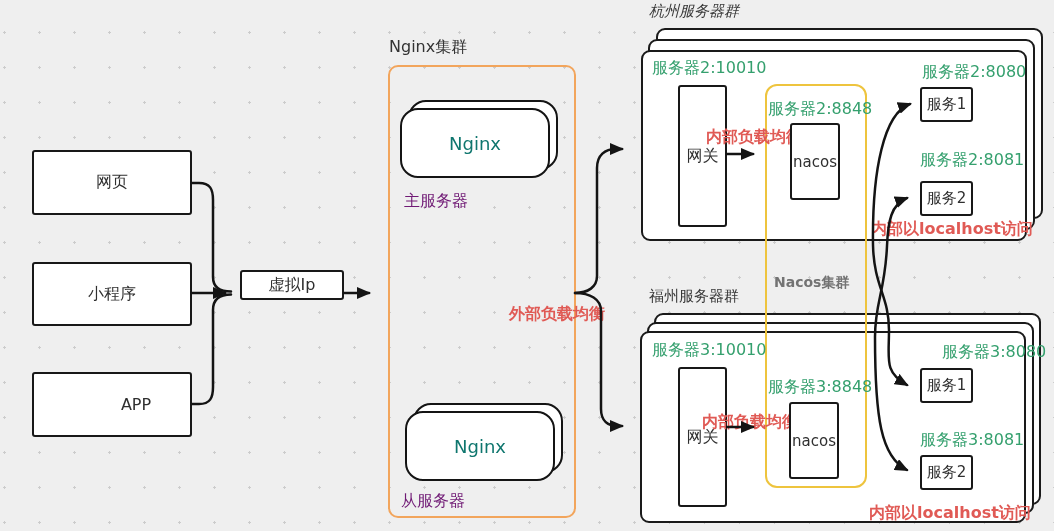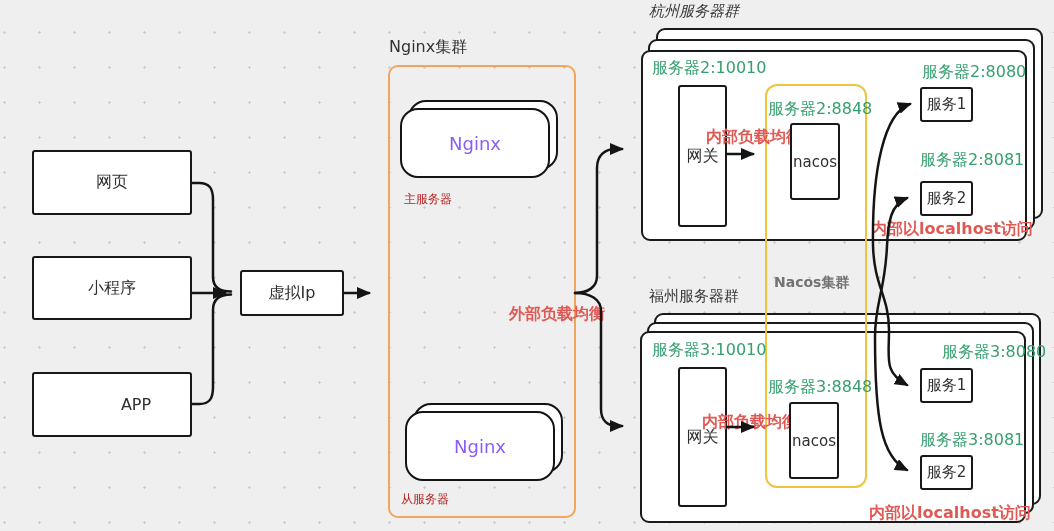--- a/index.html
+++ b/index.html
@@ -15,35 +15,35 @@
     position:absolute;background:#ffffff;border:2.5px solid #181818;
     border-radius:3px;display:flex;align-items:center;justify-content:center;
     font-size:16px;color:#2f2f2f;box-sizing:border-box;
   }
   .rounded-node{
     position:absolute;background:#ffffff;border:2.5px solid #141414;
     border-radius:18px;box-sizing:border-box;
   }
   .node-text{
     position:absolute;display:flex;align-items:center;justify-content:center;
-    font-size:18px;color:#8b5cf6;
+    font-size:18px;color:#0f766e;
   }
   .layer{
     position:absolute;background:#ffffff;border:2.5px solid #1a1a1a;
     border-radius:9px;box-sizing:border-box;
   }
   .frame-orange{
     position:absolute;border:2px solid #f2a55c;border-radius:10px;
     box-sizing:border-box;background:transparent;
   }
   .frame-yellow{
     position:absolute;border:2.5px solid #eec43e;border-radius:12px;
     box-sizing:border-box;background:transparent;
   }
-  .caption{position:absolute;font-size:12px;color:#b91c1c;white-space:nowrap;}
+  .caption{position:absolute;font-size:16px;color:#701a75;white-space:nowrap;}
   .title-sm{position:absolute;font-size:15px;color:#383838;white-space:nowrap;}
   .green{position:absolute;font-size:16px;font-weight:normal;color:#35a06e;white-space:nowrap;}
   .red{position:absolute;font-size:16px;font-weight:bold;color:#e05a55;white-space:nowrap;}
   .yellow-label{position:absolute;font-size:14px;font-weight:bold;color:#737373;white-space:nowrap;}
   svg.wires{position:absolute;left:0;top:0;z-index:30;pointer-events:none;}
   .z10{z-index:10}.z15{z-index:15}.z20{z-index:20}
 </style>
 </head>
 <body>
 
@@ -58,28 +58,28 @@
   <div class="layer z10" style="left:647px;top:322px;width:387px;height:192px;"></div>
   <div class="layer z10" style="left:640px;top:331px;width:386px;height:192px;"></div>
 </div>
 
 <div class="frame-orange z15" style="left:388px;top:65px;width:188px;height:453px;"></div>
 <div class="frame-yellow z15" style="left:765px;top:84px;width:102px;height:404px;"></div>
 
 <div class="box z20" style="left:32px;top:150px;width:160px;height:65px;">
   <span>网页</span>
 </div>
-<div class="box z20" style="left:32px;top:256px;width:160px;height:64px;">
+<div class="box z20" style="left:32px;top:262px;width:160px;height:64px;">
   <span>小程序</span>
 </div>
 <div class="box z20" style="left:32px;top:372px;width:160px;height:65px;padding-left:48px;">
   <span>APP</span>
 </div>
 
-<div class="box z20" style="left:240px;top:270px;width:104px;height:46px;">
+<div class="box z20" style="left:240px;top:270px;width:104px;height:30px;">
   <span>虚拟Ip</span>
 </div>
 
 <div class="caption z20" style="left:389px;top:37px;font-size:16px;color:#333;">Nginx集群</div>
 
 <div>
   <div class="rounded-node z15" style="left:408px;top:100px;width:150px;height:70px;"></div>
   <div class="rounded-node z20" style="left:400px;top:108px;width:150px;height:70px;"></div>
   <div class="node-text z20" style="left:400px;top:108px;width:150px;height:70px;">Nginx</div>
 </div>

